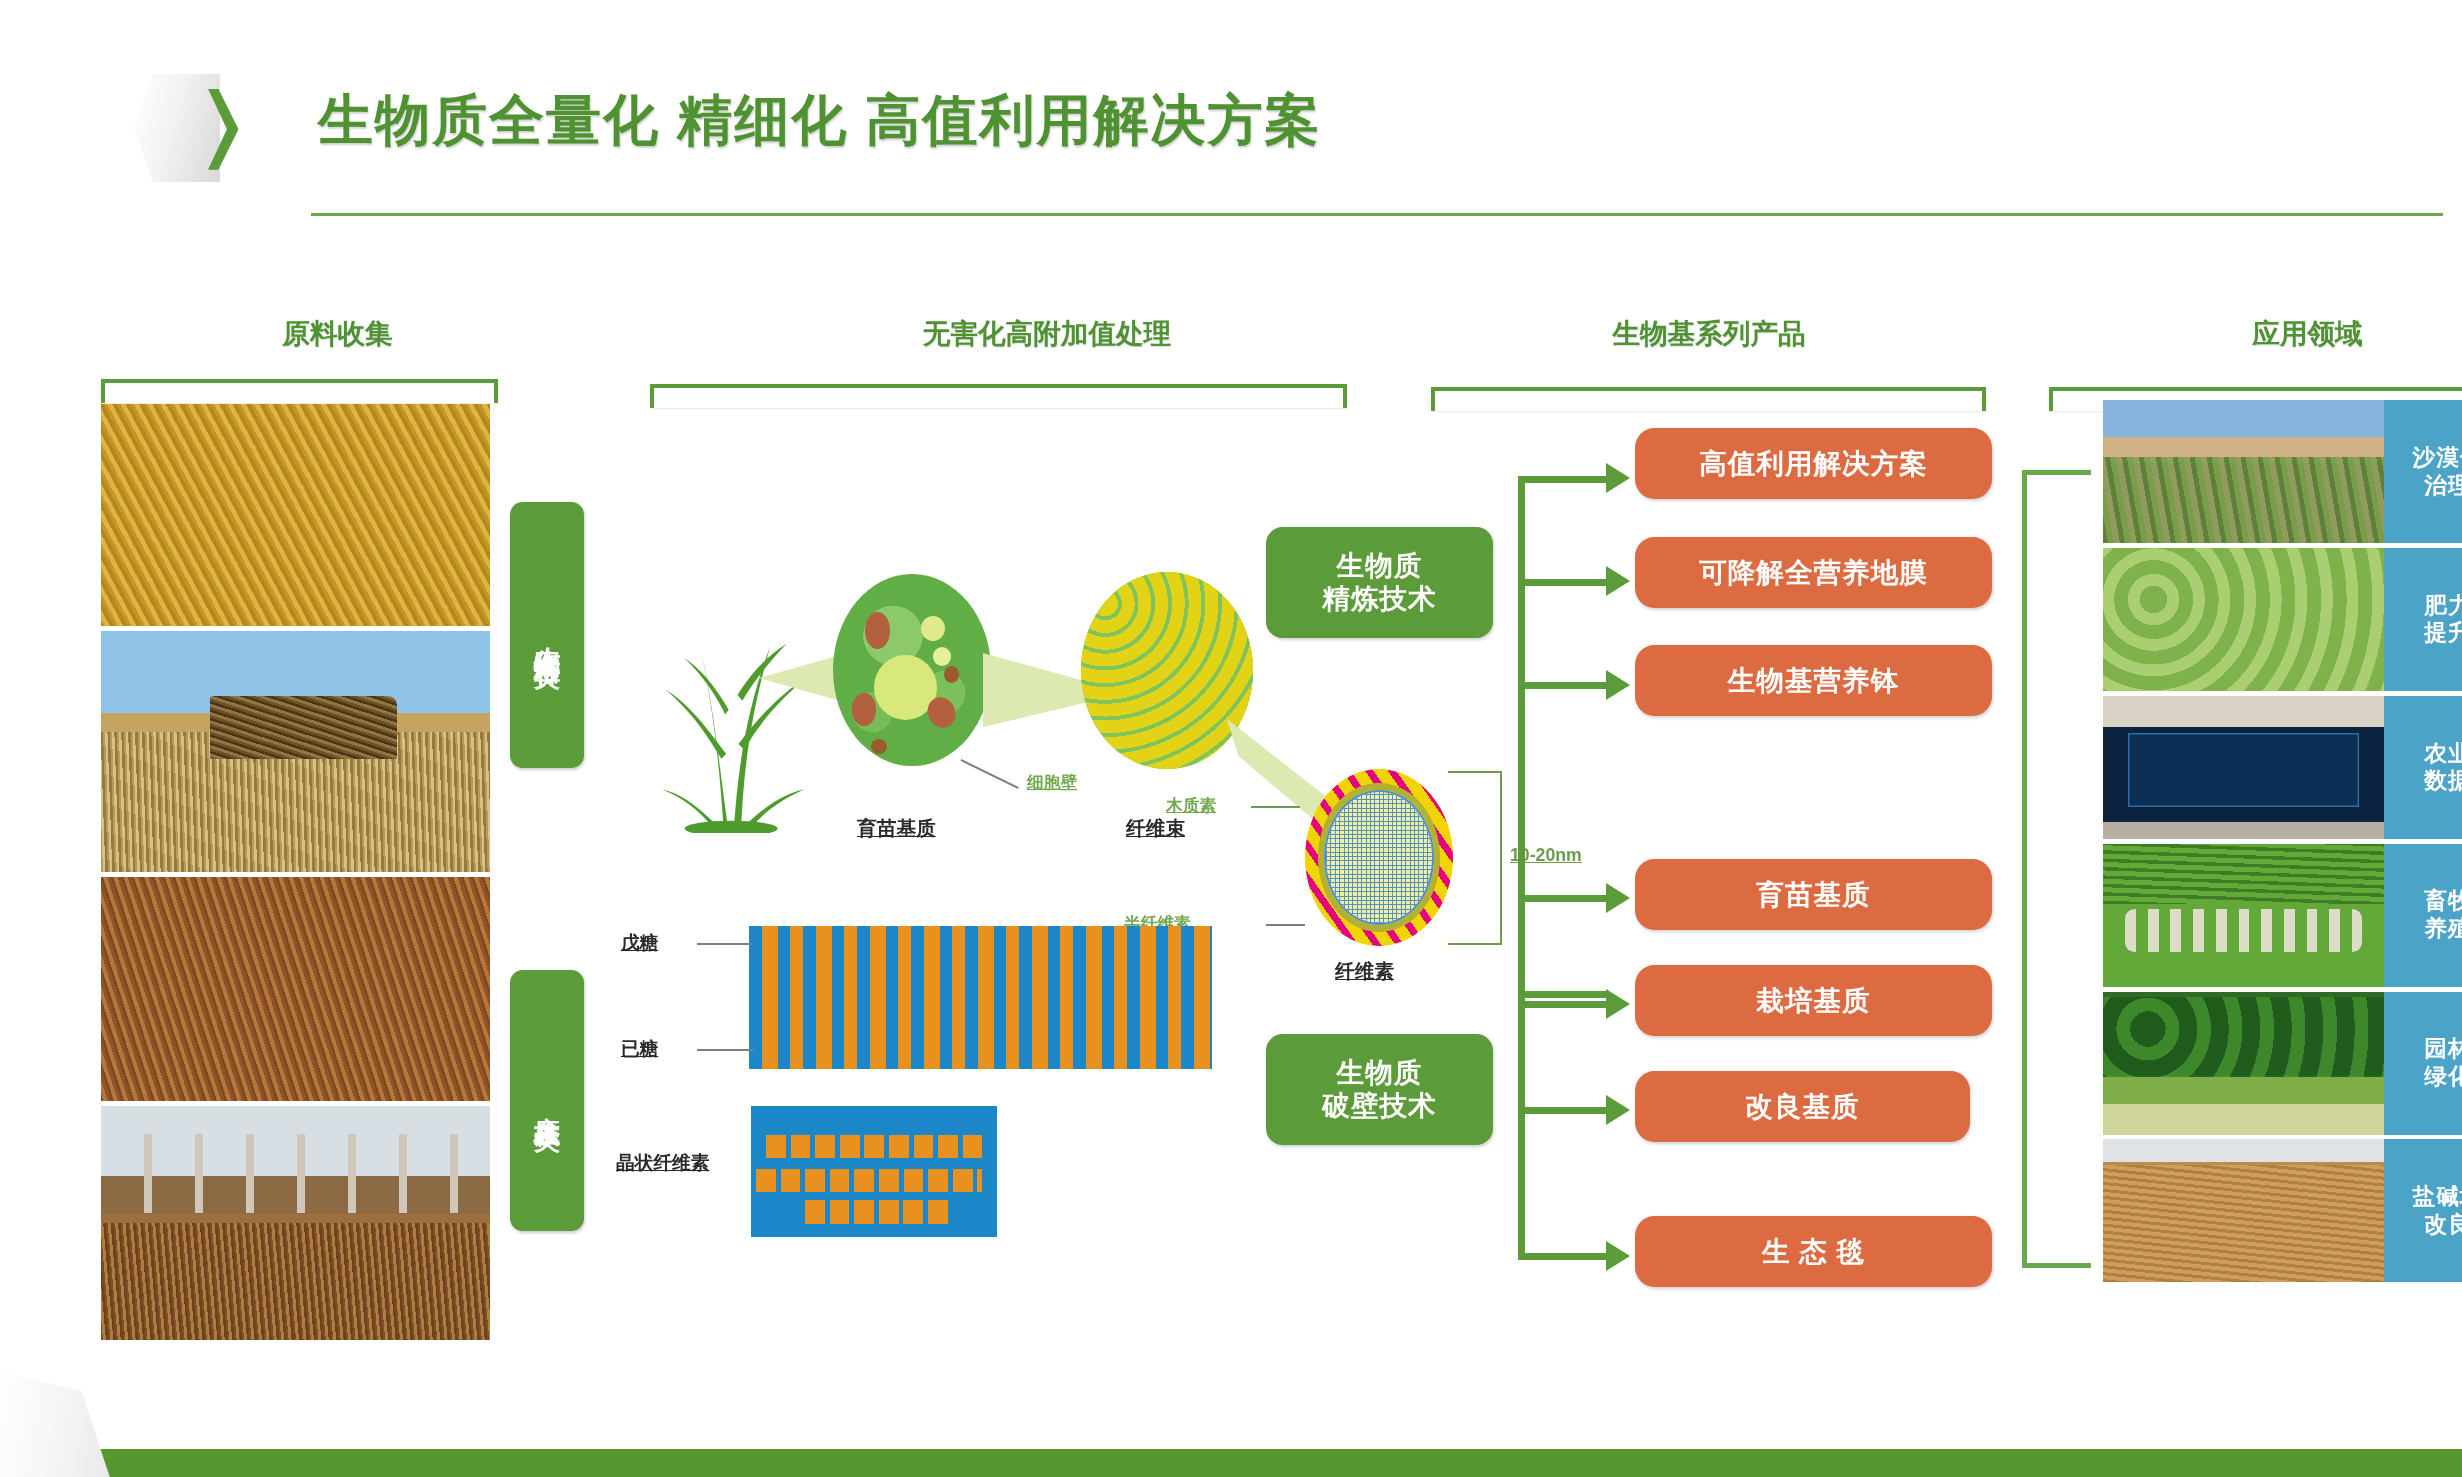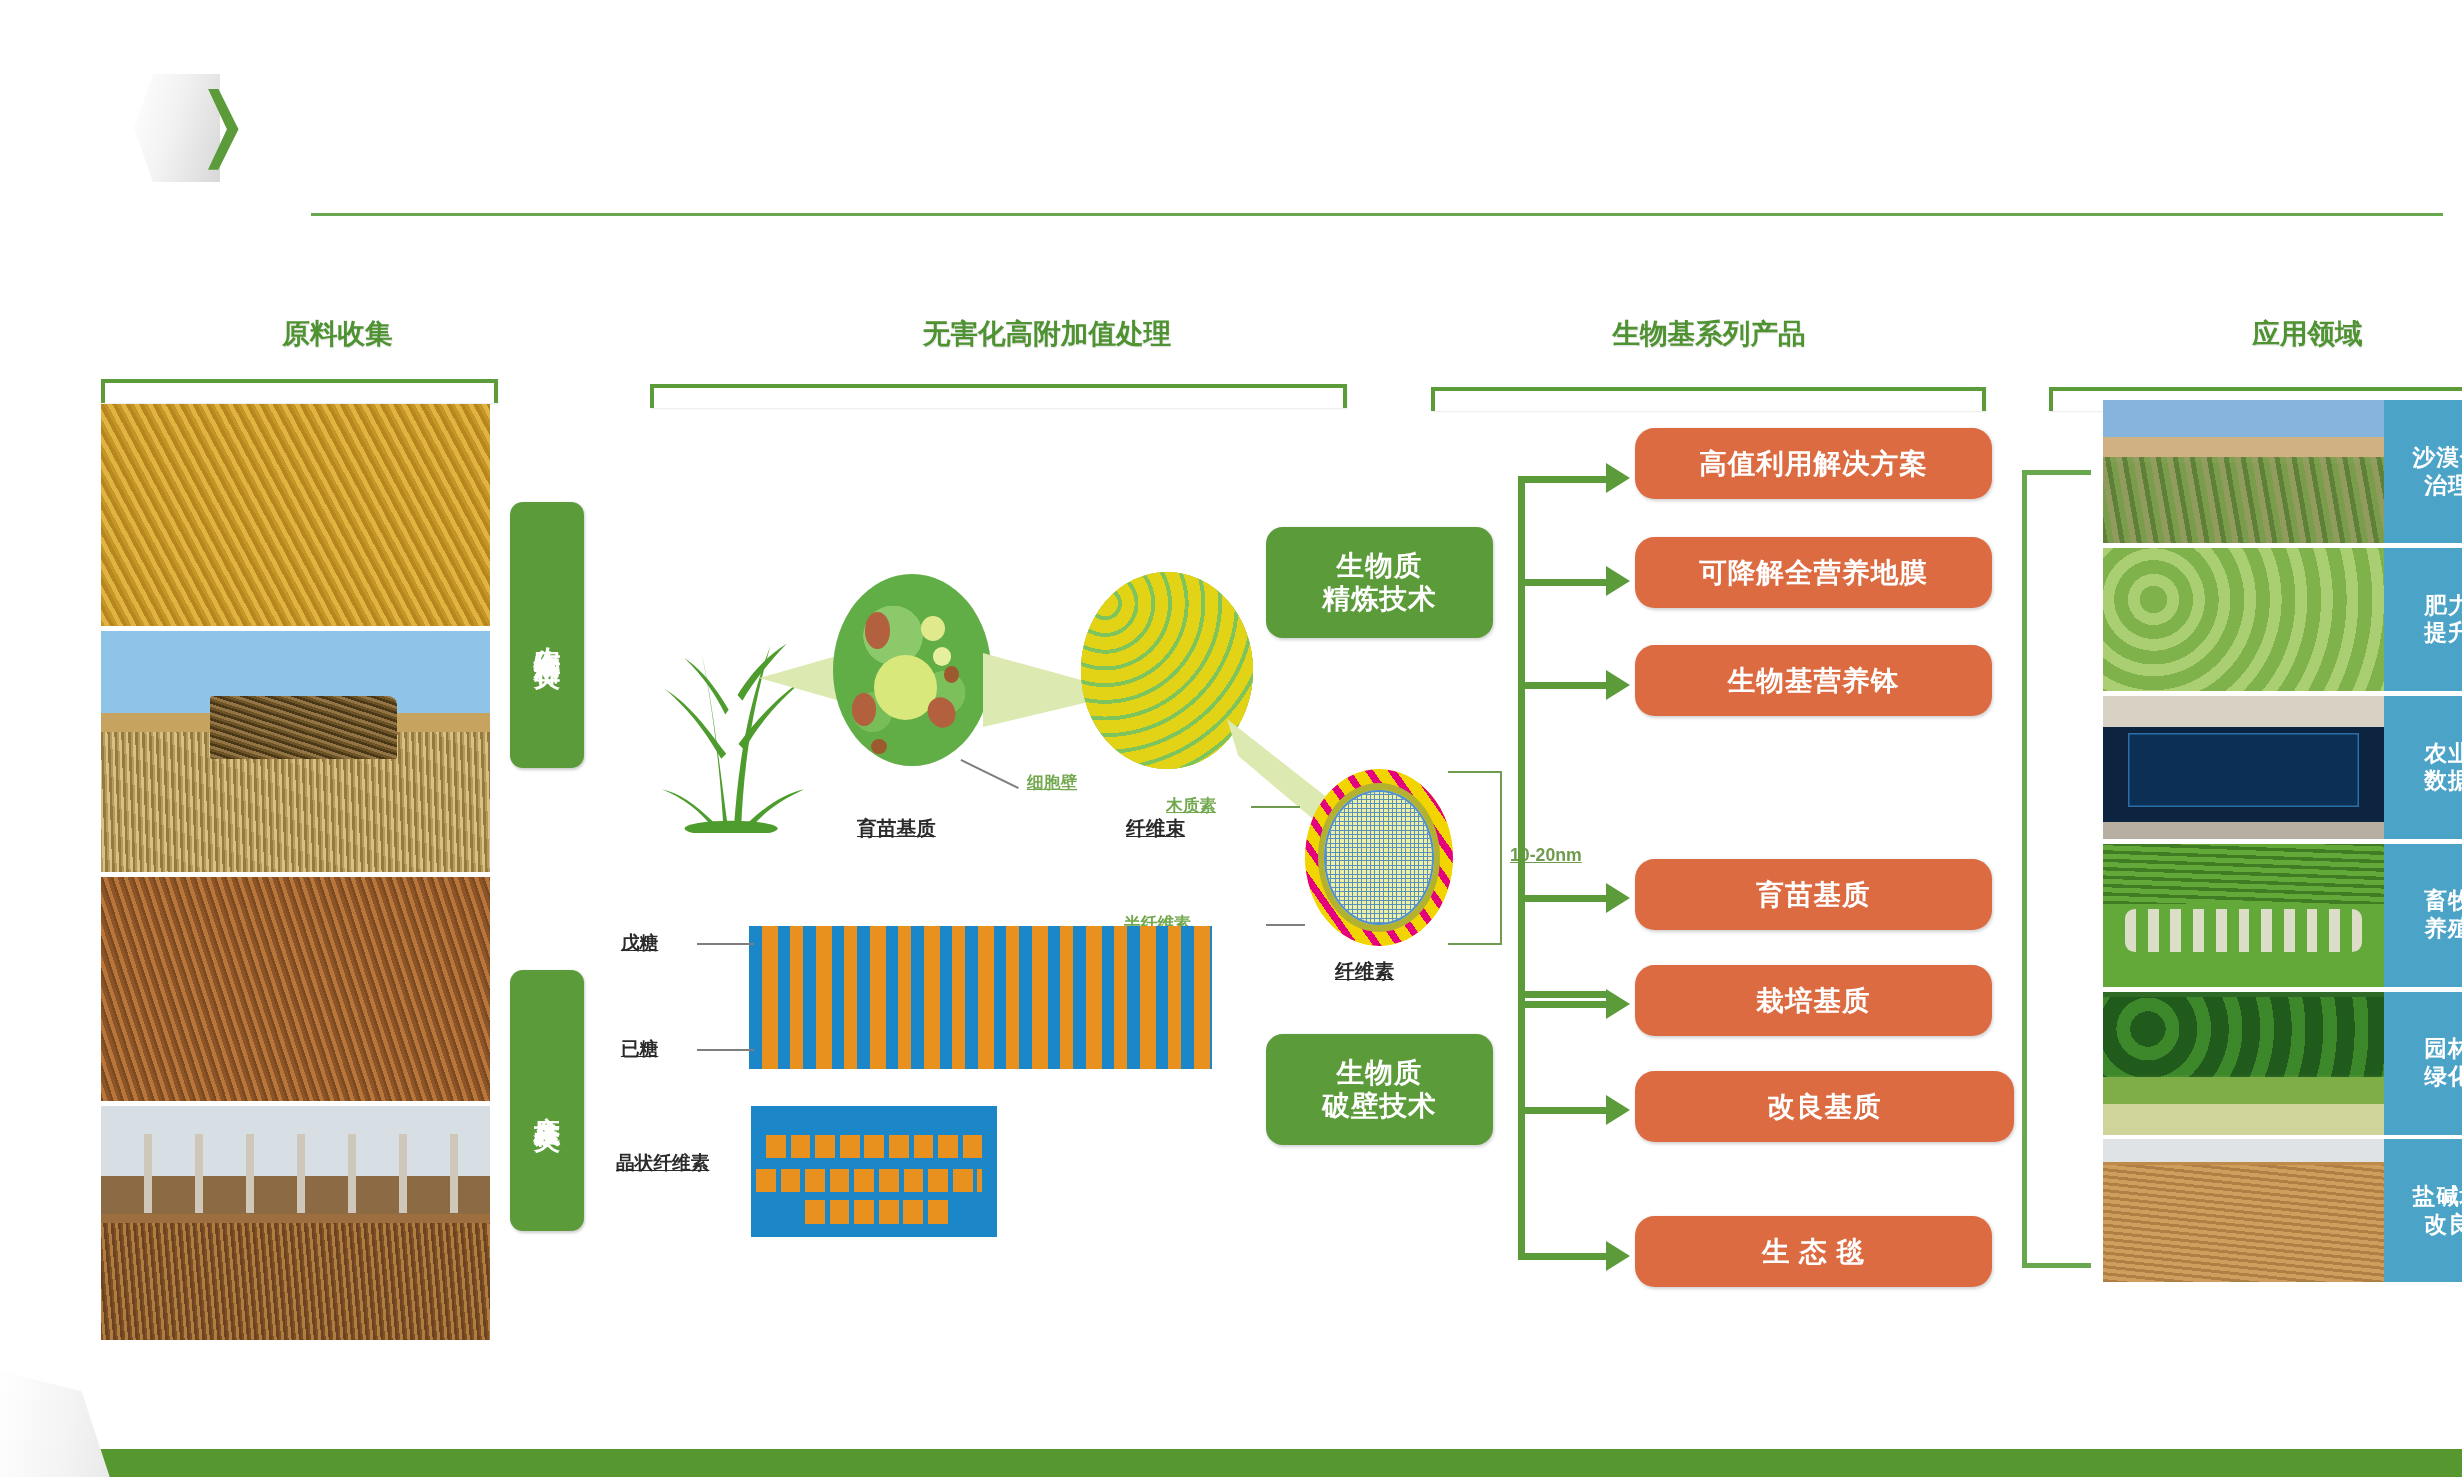--- a/index.html
+++ b/index.html
@@ -125,20 +125,21 @@
      box-shadow:1px -1px 3px rgba(0,0,0,.12);}
 </style>
 </head>
 <body>
 
 <div id="title-bar">
   <div class="hex-badge">
     <div class="hex-grey"></div>
     <div class="hex-green"></div>
   </div>
+  <div id="page-title">生物质全量化 精细化 高值利用解决方案</div>
   <div id="title-rule"></div>
 </div>
 
 <div class="sec-head" style="left:170px;top:315px;width:335px;">原料收集</div>
 <div class="sec-bracket" style="left:101px;top:379px;width:389px;"></div>
 
 <div class="sec-head" style="left:643px;top:315px;width:808px;">无害化高附加值处理</div>
 <div class="sec-bracket" style="left:650px;top:384px;width:689px;"></div>
 
 <div class="sec-head" style="left:1431px;top:315px;width:556px;">生物基系列产品</div>
@@ -287,21 +288,21 @@
 <div class="arrowhead" style="left:1606px;top:989px;"></div>
 <div class="arrowhead" style="left:1606px;top:1095px;"></div>
 <div class="arrowhead" style="left:1606px;top:1241px;"></div>
 
 <div class="prod-box" style="left:1635px;top:428px;width:357px;height:71px;">高值利用解决方案</div>
 <div class="prod-box" style="left:1635px;top:537px;width:357px;height:71px;">可降解全营养地膜</div>
 <div class="prod-box" style="left:1635px;top:645px;width:357px;height:71px;">生物基营养钵</div>
 
 <div class="prod-box" style="left:1635px;top:859px;width:357px;height:71px;">育苗基质</div>
 <div class="prod-box" style="left:1635px;top:965px;width:357px;height:71px;">栽培基质</div>
-<div class="prod-box" style="left:1635px;top:1071px;width:379px;height:71px;">改良基质</div>
+<div class="prod-box" style="left:1635px;top:1071px;width:335px;height:71px;">改良基质</div>
 <div class="prod-box" style="left:1635px;top:1216px;width:357px;height:71px;">生 态 毯</div>
 
 <div id="app-bracket" style="left:2022px;top:470px;width:64px;height:788px;"></div>
 
 <div id="right-apps">
 
   <div class="app-row">
     <div class="app-photo ph-desert"></div>
     <div class="app-tag">
       <span>沙漠化</span>

